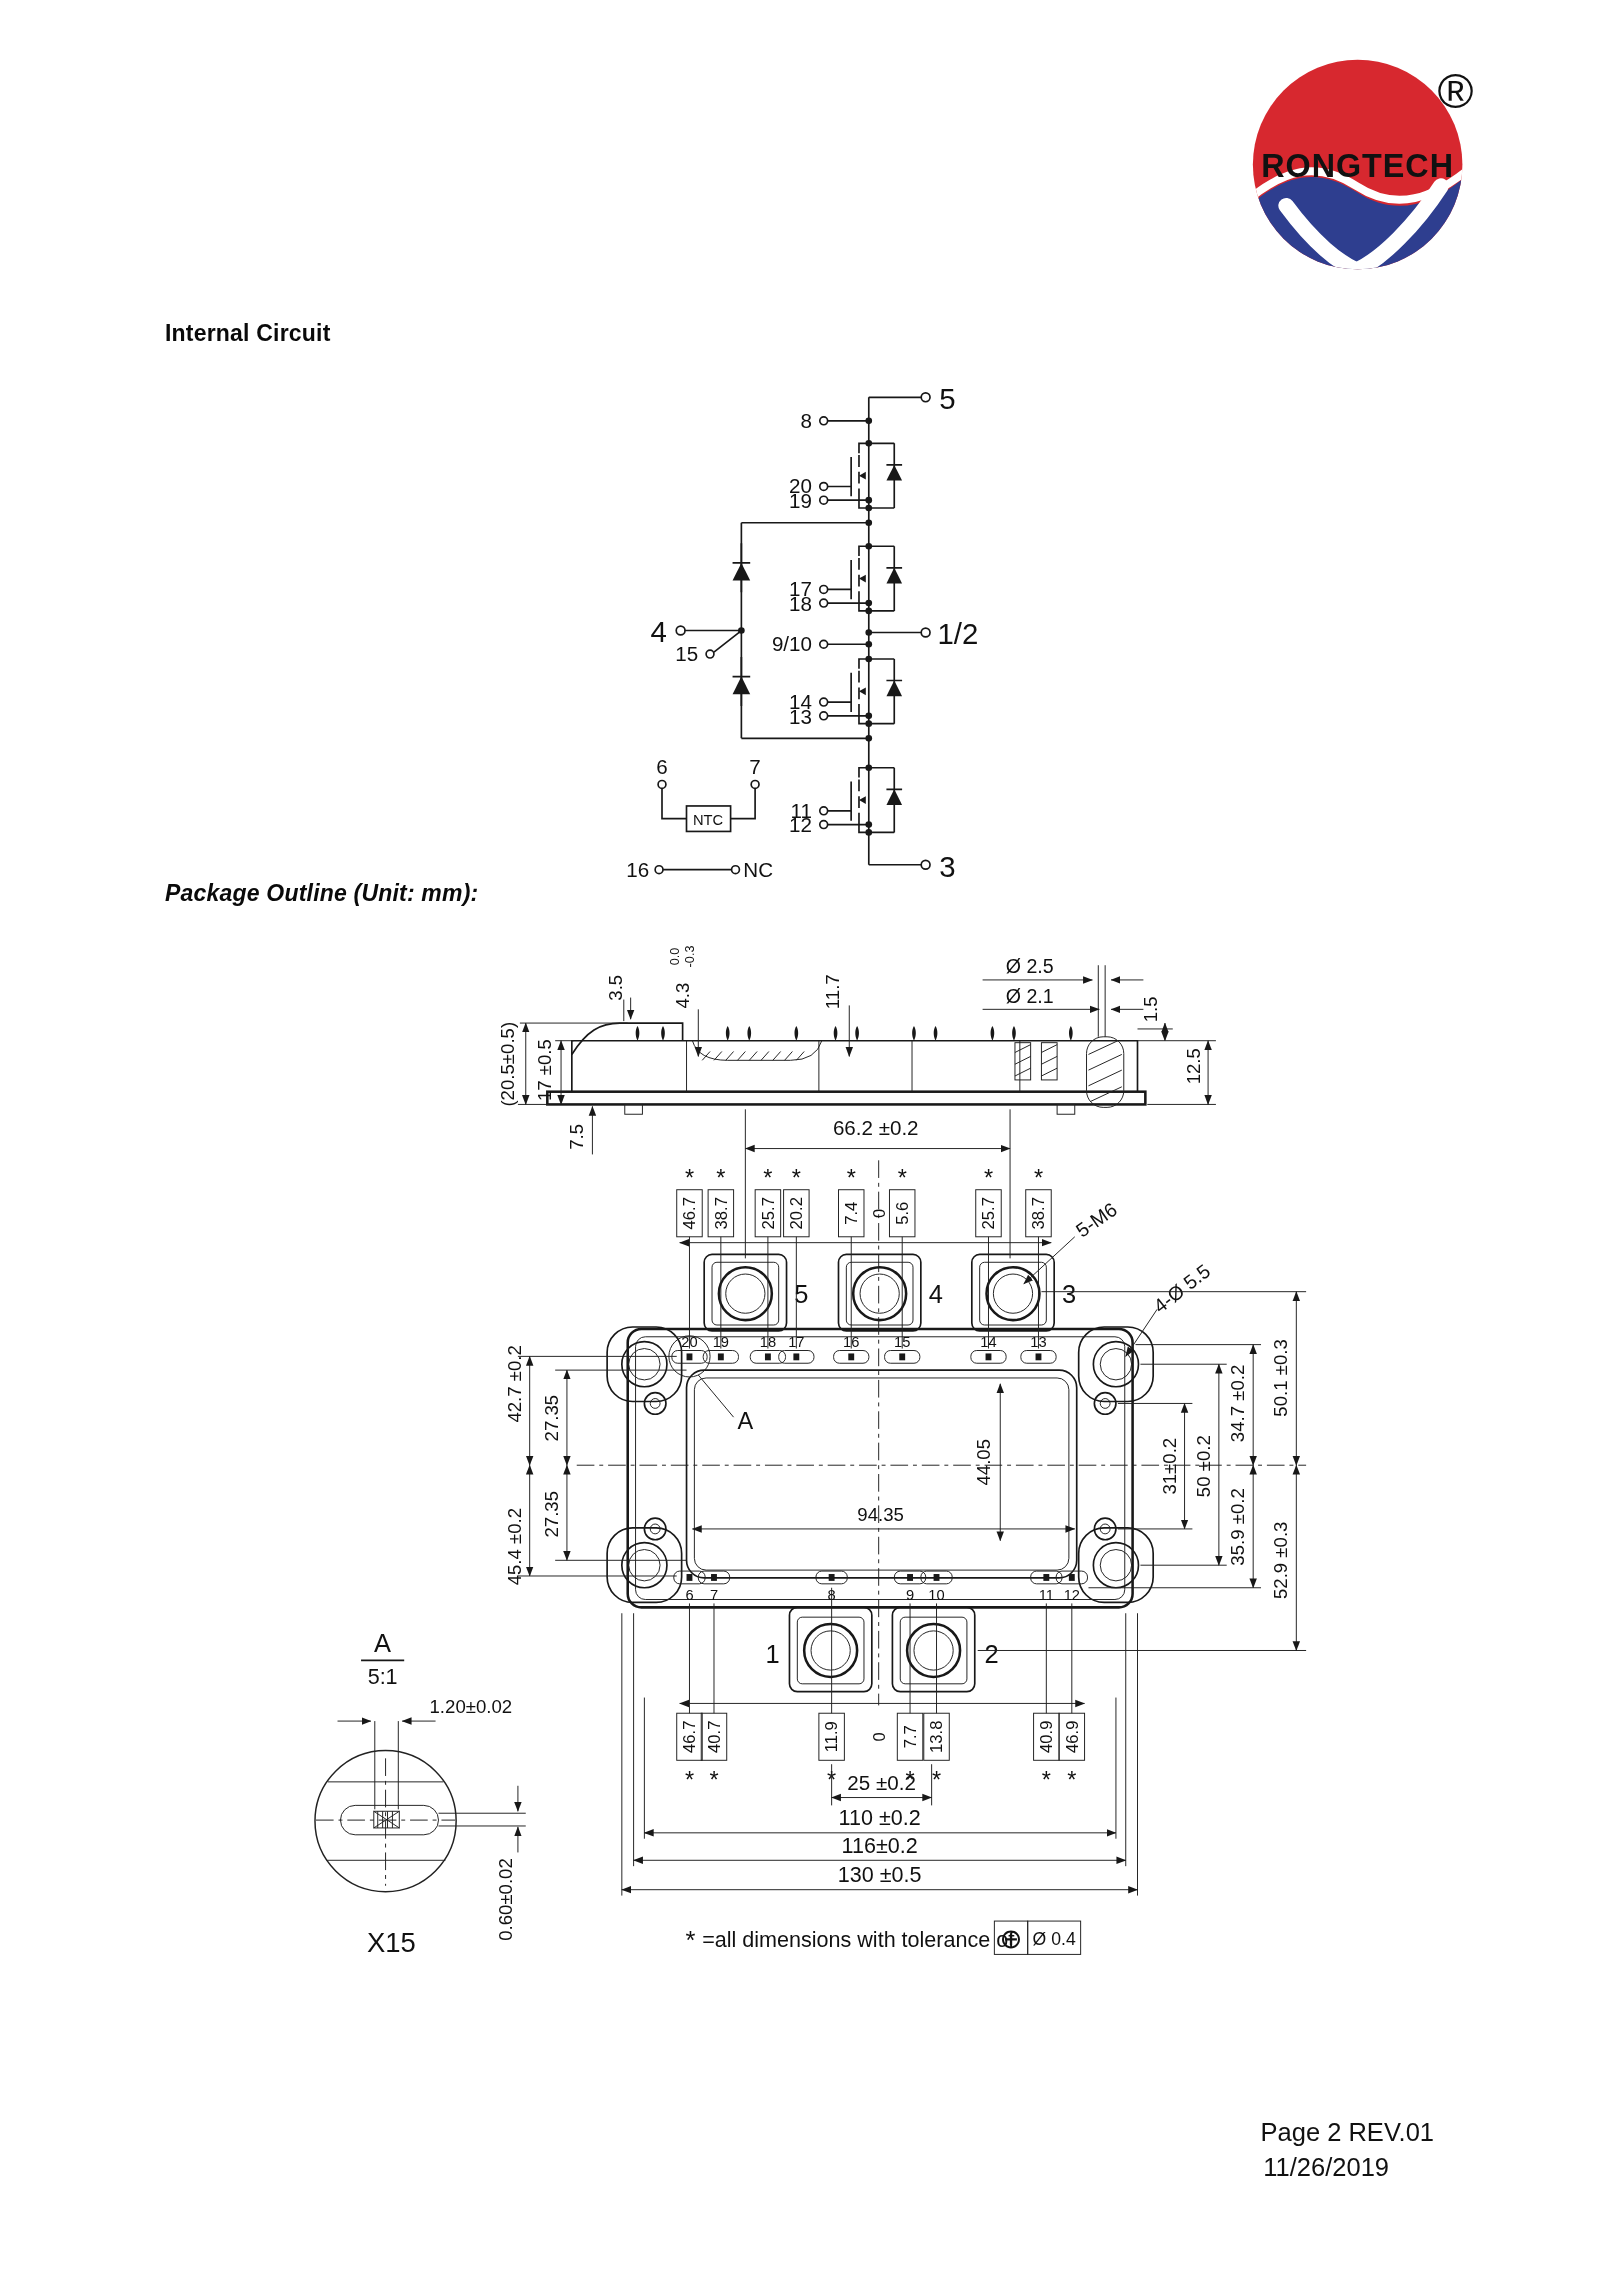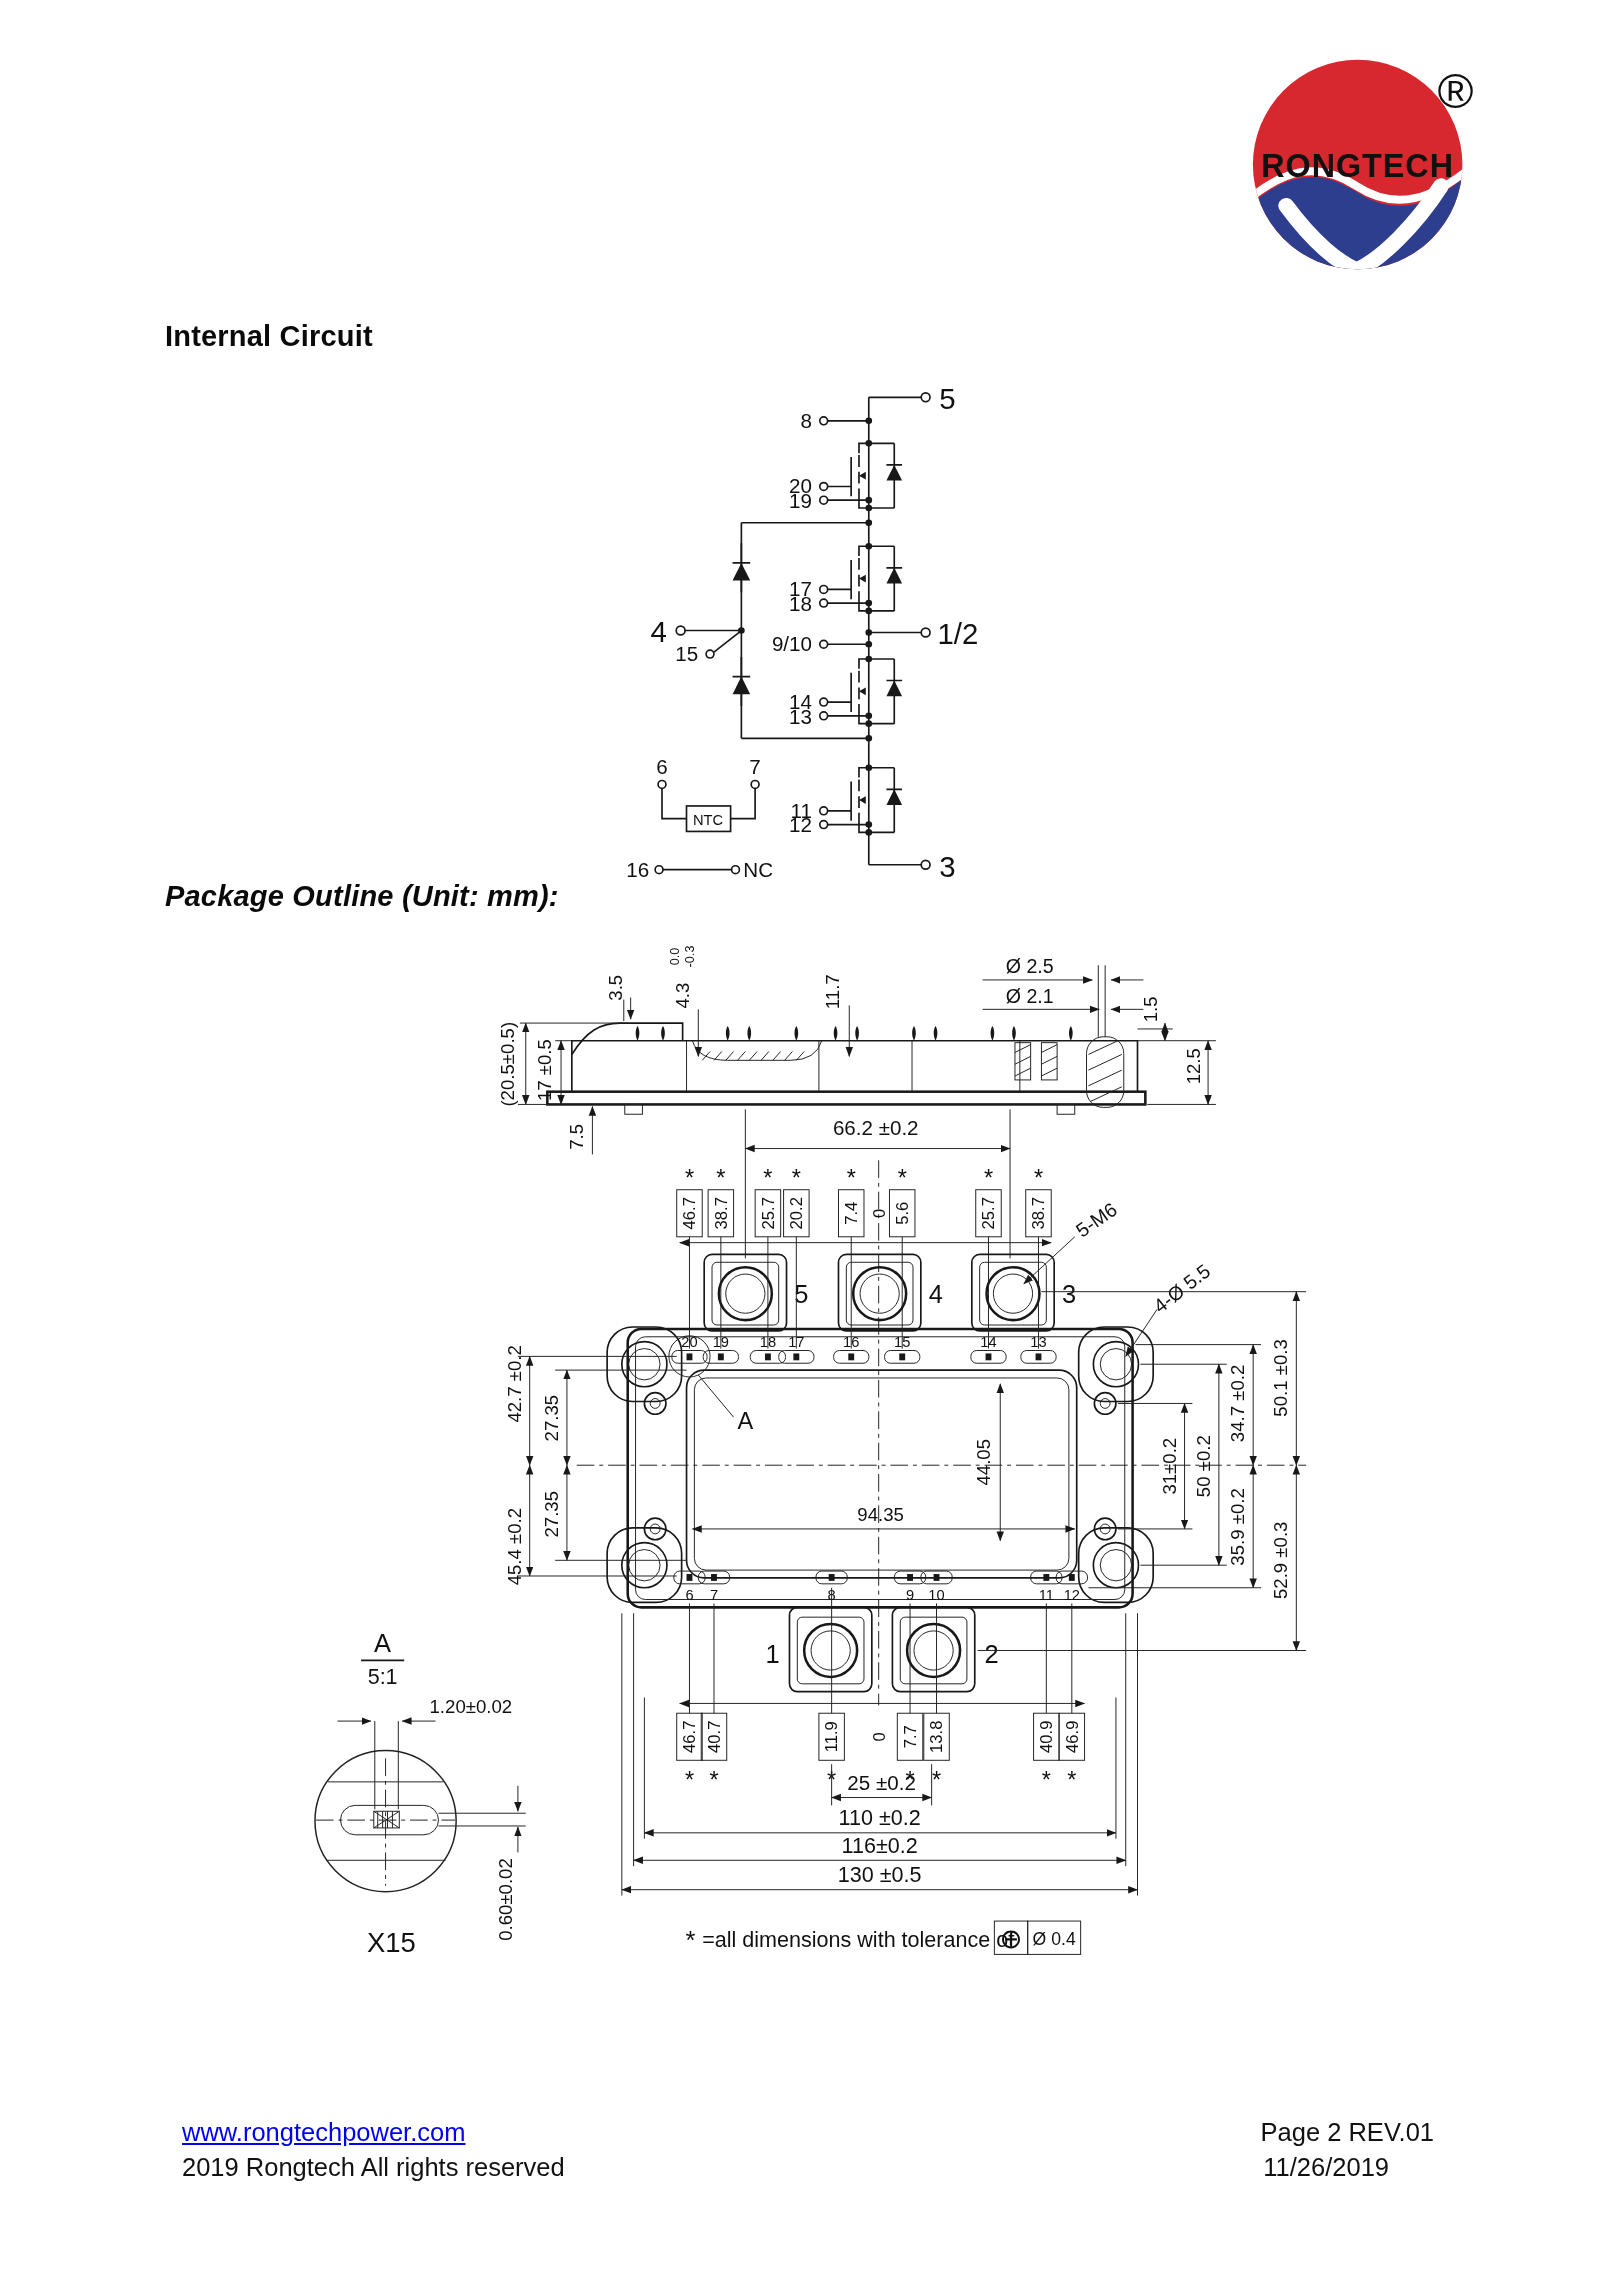--- a/index.html
+++ b/index.html
@@ -1,19 +1,19 @@
 <!DOCTYPE html>
 <html><head>
 <meta charset="utf-8">
 <style>
   html,body{margin:0;padding:0;background:#888;}
   .page{position:relative;width:1620px;height:2293px;background:#ffffff;
         font-family:"Liberation Sans",sans-serif;color:#111;overflow:hidden;}
   .abs{position:absolute;}
-  .heading{font-size:29px;font-weight:bold;color:#0a0a0a;letter-spacing:0.2px;}
+  .heading{font-size:23px;font-weight:bold;color:#0a0a0a;letter-spacing:0.2px;}
   svg text{fill:#111;font-family:"Liberation Sans",sans-serif;}
   .ln{stroke:#181818;stroke-width:1.7;fill:none;}
   .ln2{stroke:#181818;stroke-width:2.6;fill:none;}
   .thin{stroke:#222;stroke-width:1;fill:none;}
   .dash{stroke:#222;stroke-width:1;fill:none;stroke-dasharray:18 5 4 5;}
   .dot{fill:#181818;stroke:none;}
   .blk{fill:#181818;stroke:none;}
   .t30{font-size:30px;} .t24{font-size:24px;} .t21{font-size:21px;}
   .t20{font-size:20px;} .t19{font-size:19px;} .t17{font-size:17px;}
   .t15{font-size:15px;} .t13{font-size:13px;} .t26{font-size:26px;}
@@ -437,23 +437,19 @@
       <line class="thin" x1="528" y1="1822" x2="528" y2="1848" marker-end="url(#arr)"></line>
       <line class="thin" x1="528" y1="1890" x2="528" y2="1864" marker-end="url(#arr)"></line>
     </g>
     <text class="t26 mid" x="390" y="1686">A</text>
     <text class="t22 mid" x="390" y="1718">5:1</text>
     <text class="t19 mid" x="480" y="1748">1.20±0.02</text>
     <text class="t19 mid" transform="rotate(-90 522 1938)" x="522" y="1938">0.60±0.02</text>
     <text class="t28 mid" x="399" y="1992">X15</text>
   </svg>
 
-  <div class="abs footer-left">
-    <div><span class="link">www.rongtechpower.com</span></div>
-    <div>2019 Rongtech All rights reserved</div>
-  </div>
   <div class="abs footer-right">
     <div>Page 2  REV.01</div>
     <div><span class="date-line">11/26/2019</span></div>
   </div>
 
 </div>
 
 
 </body></html>

